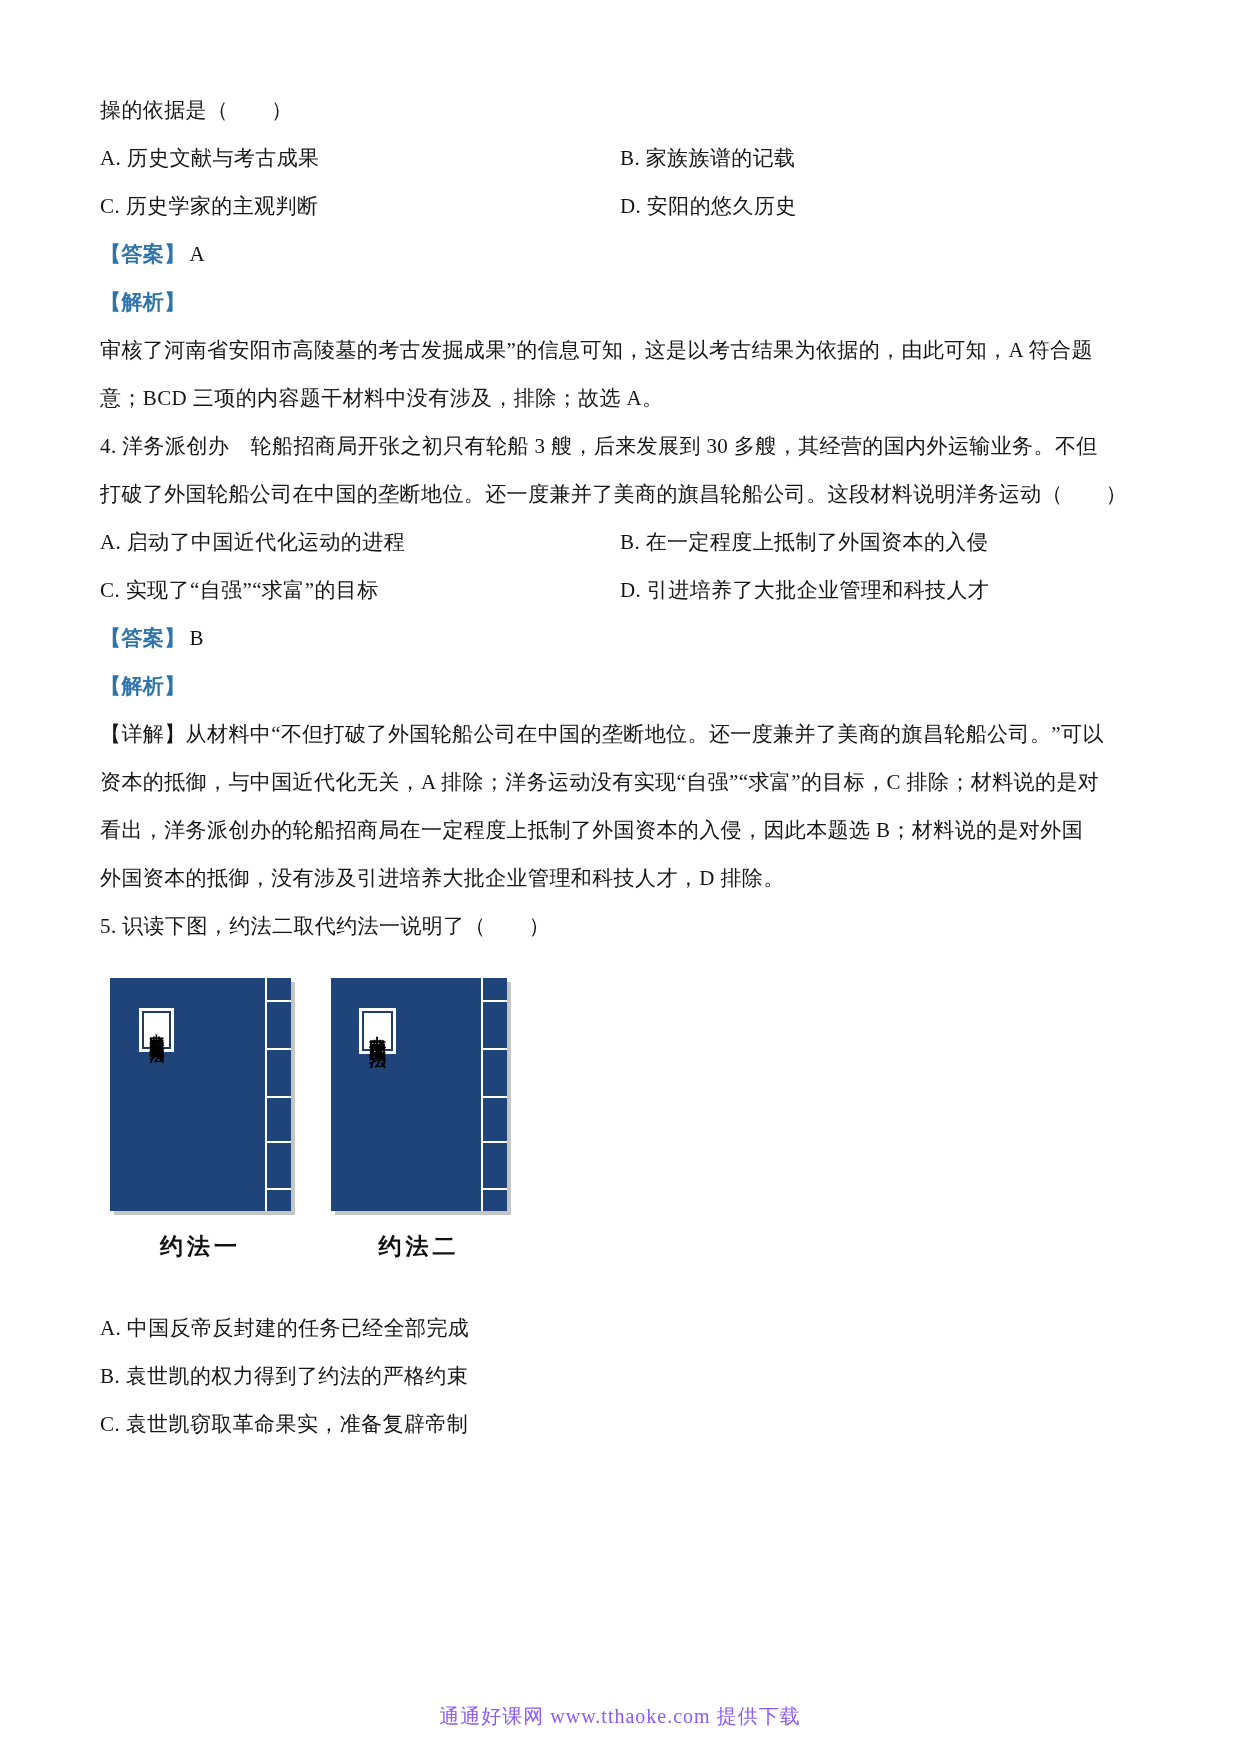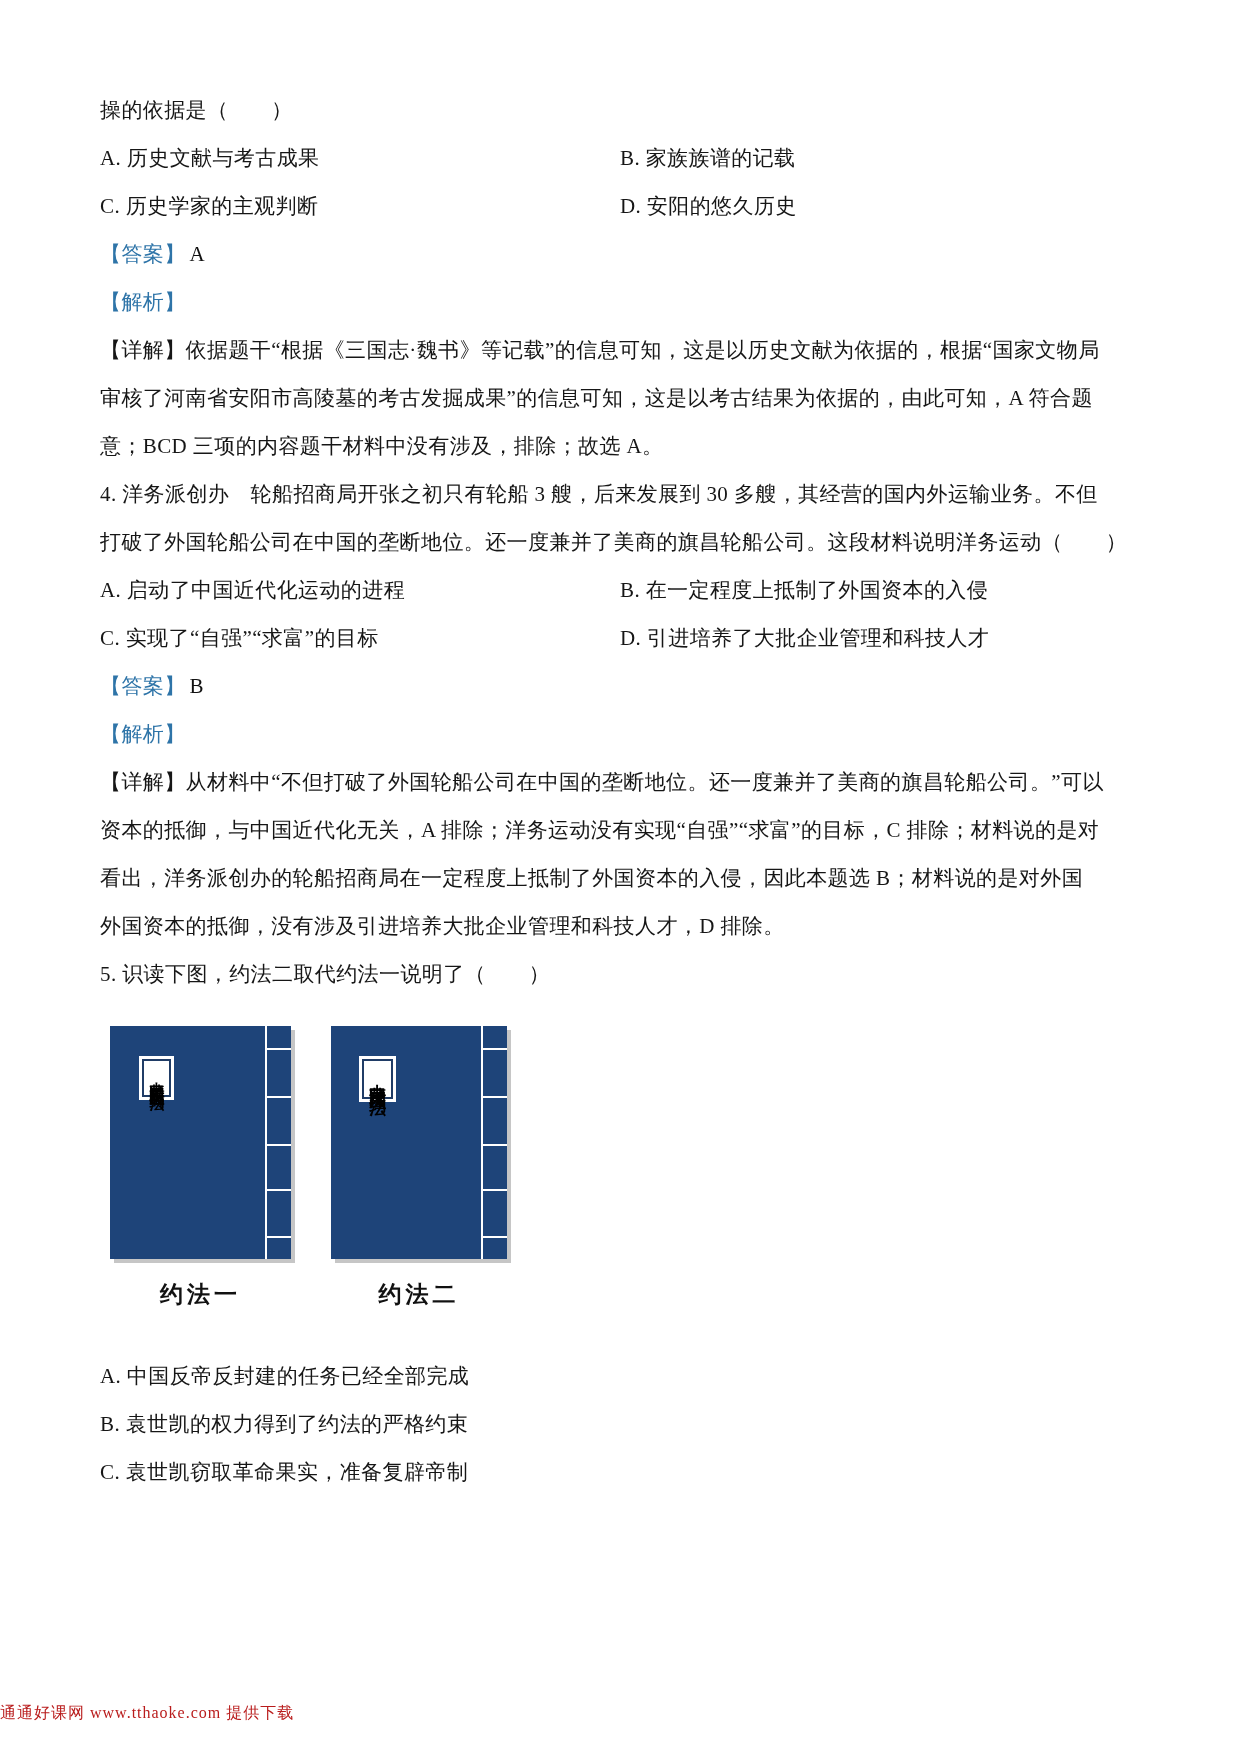--- a/index.html
+++ b/index.html
@@ -5,21 +5,21 @@
   html,body { margin:0; padding:0; background:#ffffff; }
   .page {
     position:relative; width:1240px; height:1754px; background:#ffffff;
     font-family:"Liberation Serif","DejaVu Serif",serif;
     color:#161616; overflow:hidden;
   }
   .content { position:absolute; left:100px; top:86px; width:1040px; }
   .line { height:48px; line-height:48px; font-size:21px; white-space:nowrap; letter-spacing:0.4px; }
   .optrow { position:relative; }
   .opt2 { position:absolute; left:520px; top:0; }
-  .marker { color:#2e74a8; }
+  .marker { color:#2e74a8;font-weight:bold; }
   .ansletter { color:#111111; padding-left:4px; }
 
   
   .figure { margin-top:28px; }
   .books { display:flex; align-items:flex-start; margin-left:10px; }
   .book {
     position:relative; height:233px; background:#1e4479;
     box-shadow:4px 4px 0 #c6c6c6;
   }
   .book1 { width:181px; }
@@ -36,22 +36,22 @@
   .book1 .blabel-inner { font-size:15px; letter-spacing:2px; }
   .book2 .blabel-inner { font-size:17px; letter-spacing:3px; }
   .captions { display:flex; margin-top:20px; }
   .cap { font-size:23px; font-weight:700; text-align:center; letter-spacing:4px; color:#111; }
   .cap1 { width:181px; margin-left:10px; }
   .cap2 { width:176px; margin-left:40px; }
 
   .q5opts { margin-top:42px; }
 
   .footer {
-    position:absolute; left:0; right:0; top:1703px; 
-    font-size:16px; color:#b91c1c; letter-spacing:1px;
+    position:absolute; left:0; right:0; top:1703px; text-align:center;
+    font-size:20px; color:#8b5cf6; letter-spacing:1px;
     font-family:"Liberation Serif","DejaVu Serif",serif;
   }
 </style>
 </head>
 <body>
 
 <div class="page">
   <div class="content">
 
     <div class="line">操的依据是（　　）</div>
@@ -62,21 +62,20 @@
     <div class="line optrow">
       <span>C. 历史学家的主观判断</span>
       <span class="opt2">D. 安阳的悠久历史</span>
     </div>
     <div class="line">
       <span class="marker">【答案】</span><span class="ansletter">A</span>
     </div>
     <div class="line">
       <span class="marker">【解析】</span>
     </div>
-    <div class="line">【详解】依据题干“根据《三国志·魏书》等记载”的信息可知，这是以历史文献为依据的，根据“国家文物局</div>
     <div class="line">审核了河南省安阳市高陵墓的考古发掘成果”的信息可知，这是以考古结果为依据的，由此可知，A 符合题</div>
     <div class="line">意；BCD 三项的内容题干材料中没有涉及，排除；故选 A。</div>
 
     <div class="line">4. 洋务派创办　轮船招商局开张之初只有轮船 3 艘，后来发展到 30 多艘，其经营的国内外运输业务。不但</div>
     <div class="line">打破了外国轮船公司在中国的垄断地位。还一度兼并了美商的旗昌轮船公司。这段材料说明洋务运动（　　）</div>
     <div class="line optrow">
       <span>A. 启动了中国近代化运动的进程</span>
       <span class="opt2">B. 在一定程度上抵制了外国资本的入侵</span>
     </div>
     <div class="line optrow">

